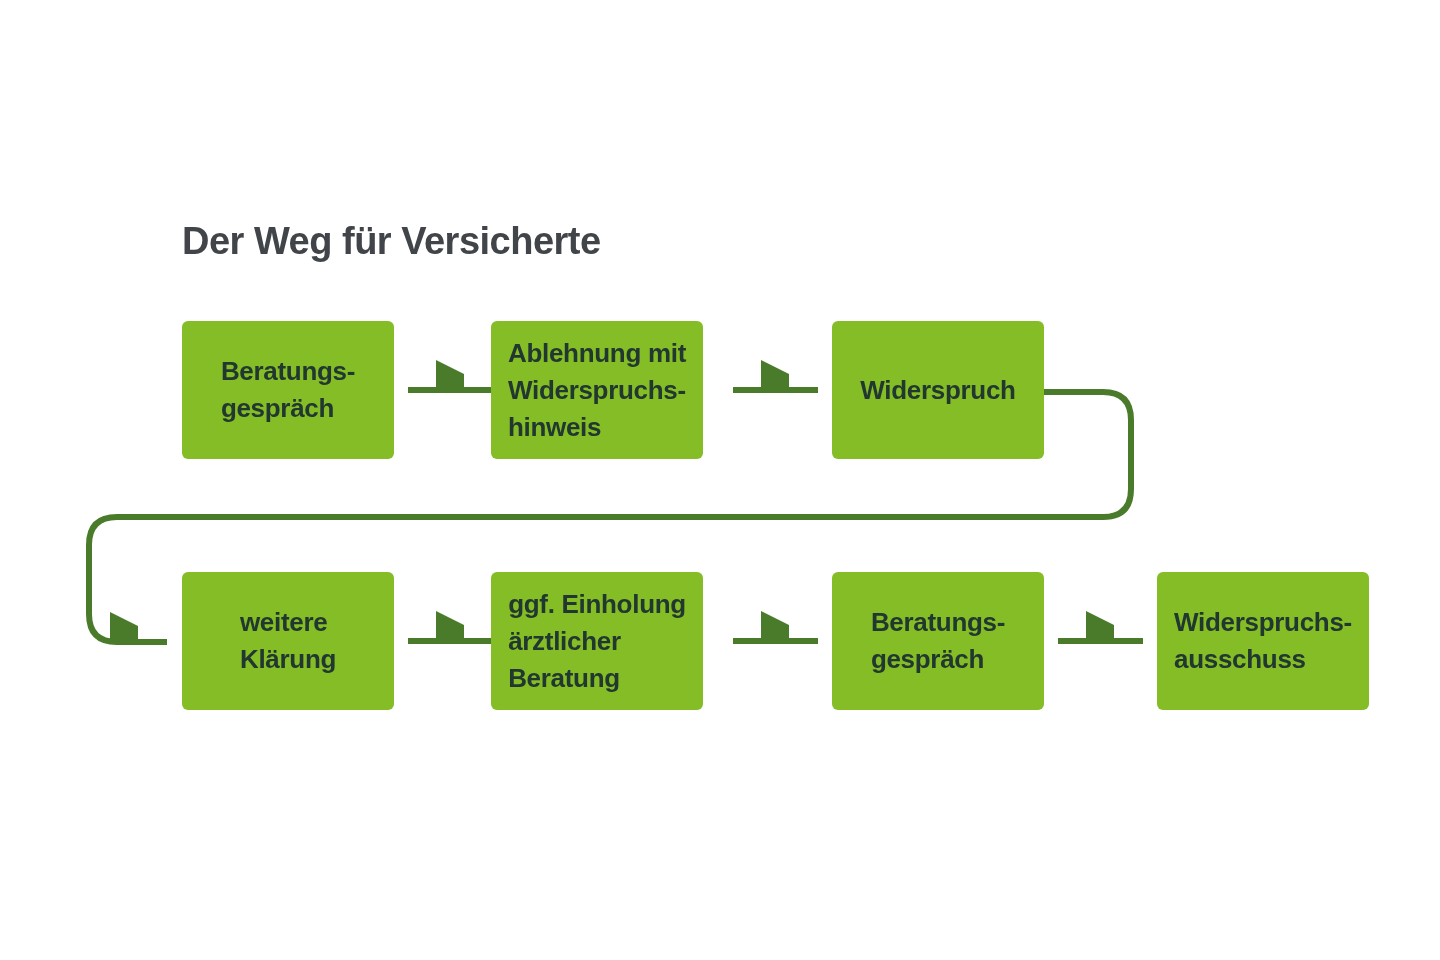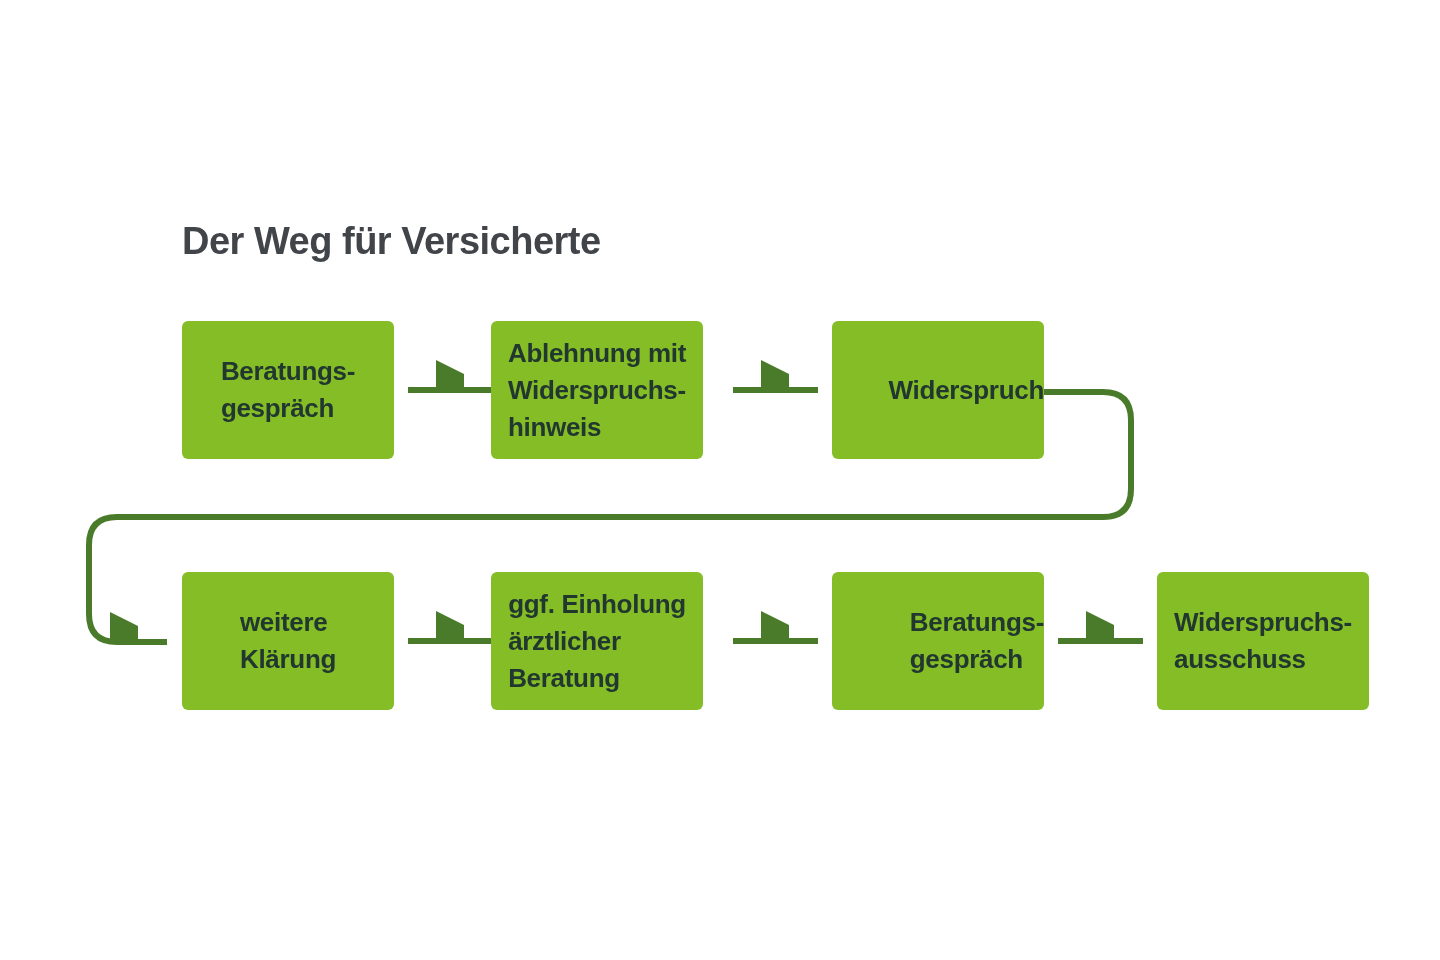--- a/index.html
+++ b/index.html
@@ -55,21 +55,21 @@
     letter-spacing:-0.3px;
     color:var(--c-box_text);
     text-align:left;
     white-space:pre-line;
   }
   
   .r1{top:321px;}
   .r2{top:572px;}
   .c1{left:171px;}
   .c2{left:480px;}
-  .c3{left:821px;justify-content:flex-end;}
+  .c3{left:821px;}
   .c4{left:1146px;}
 </style>
 </head>
 <body>
 
 <div class="canvas">
 
   <h1 class="title">Der Weg für Versicherte</h1>
 
   <svg class="connectors" viewBox="0 0 1440 960" xmlns="http://www.w3.org/2000/svg">

